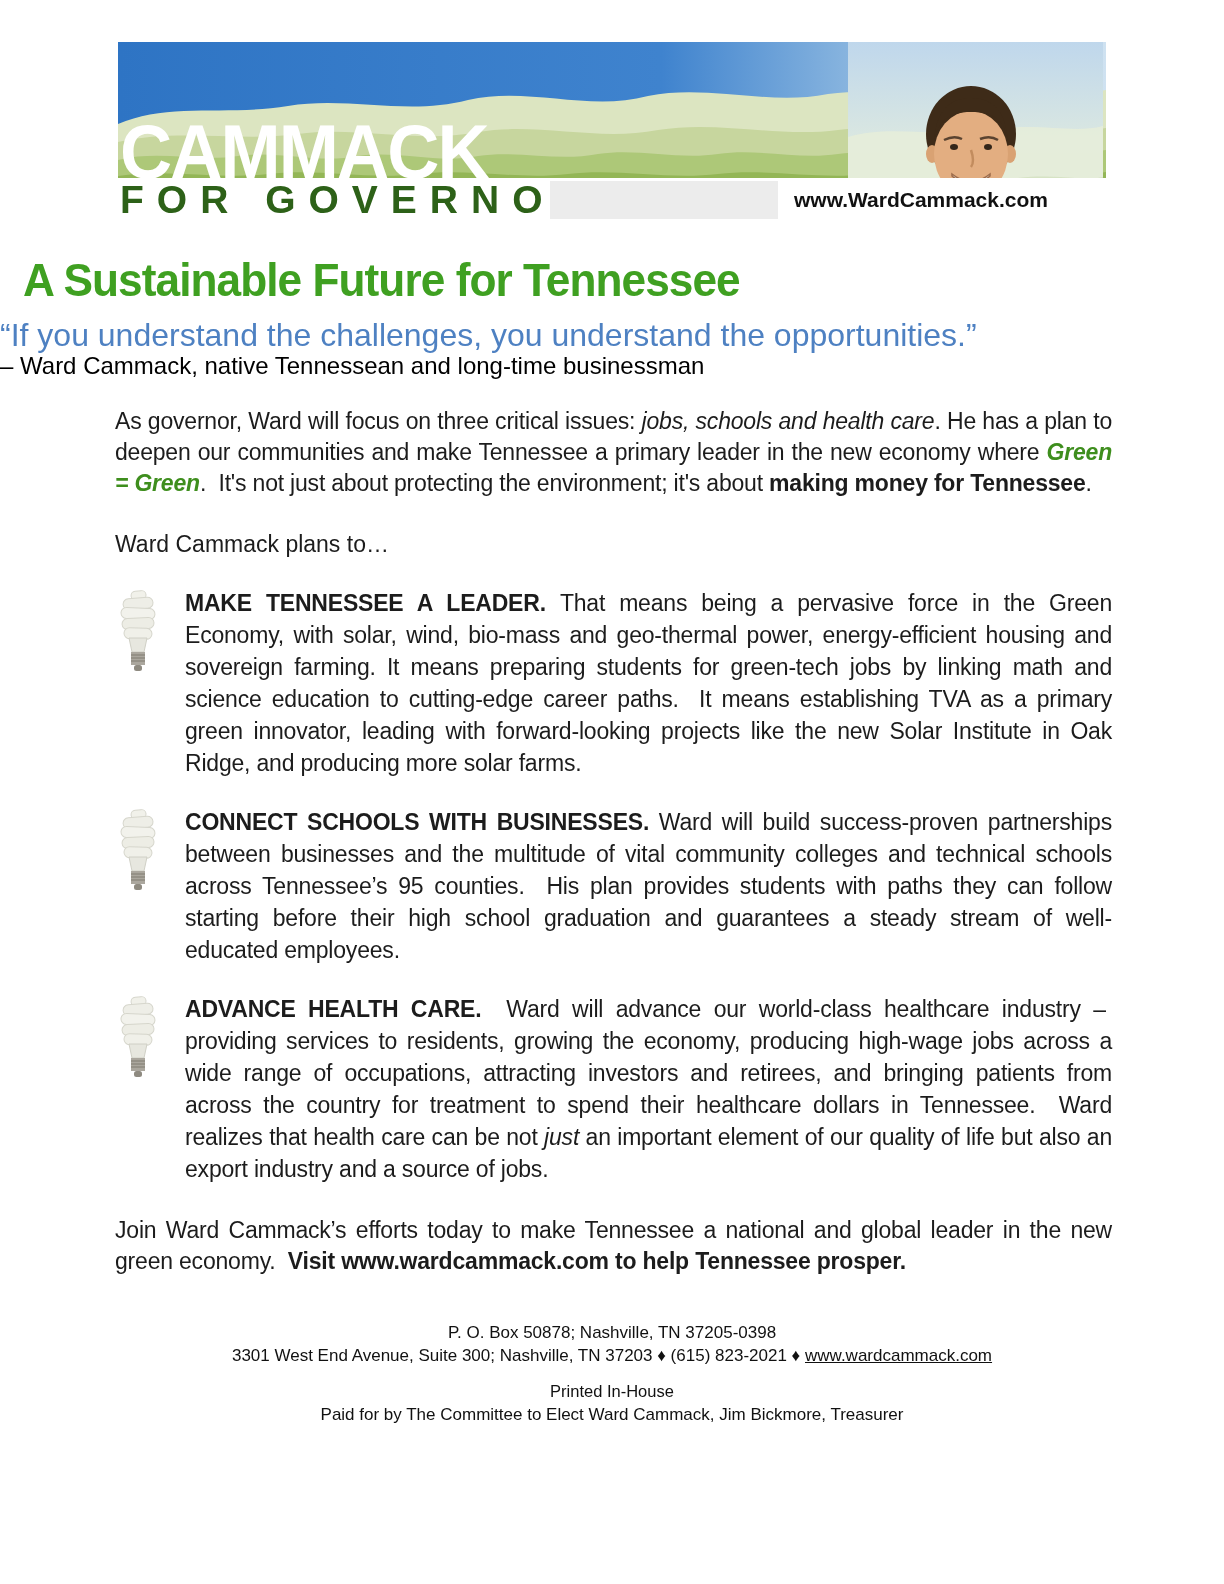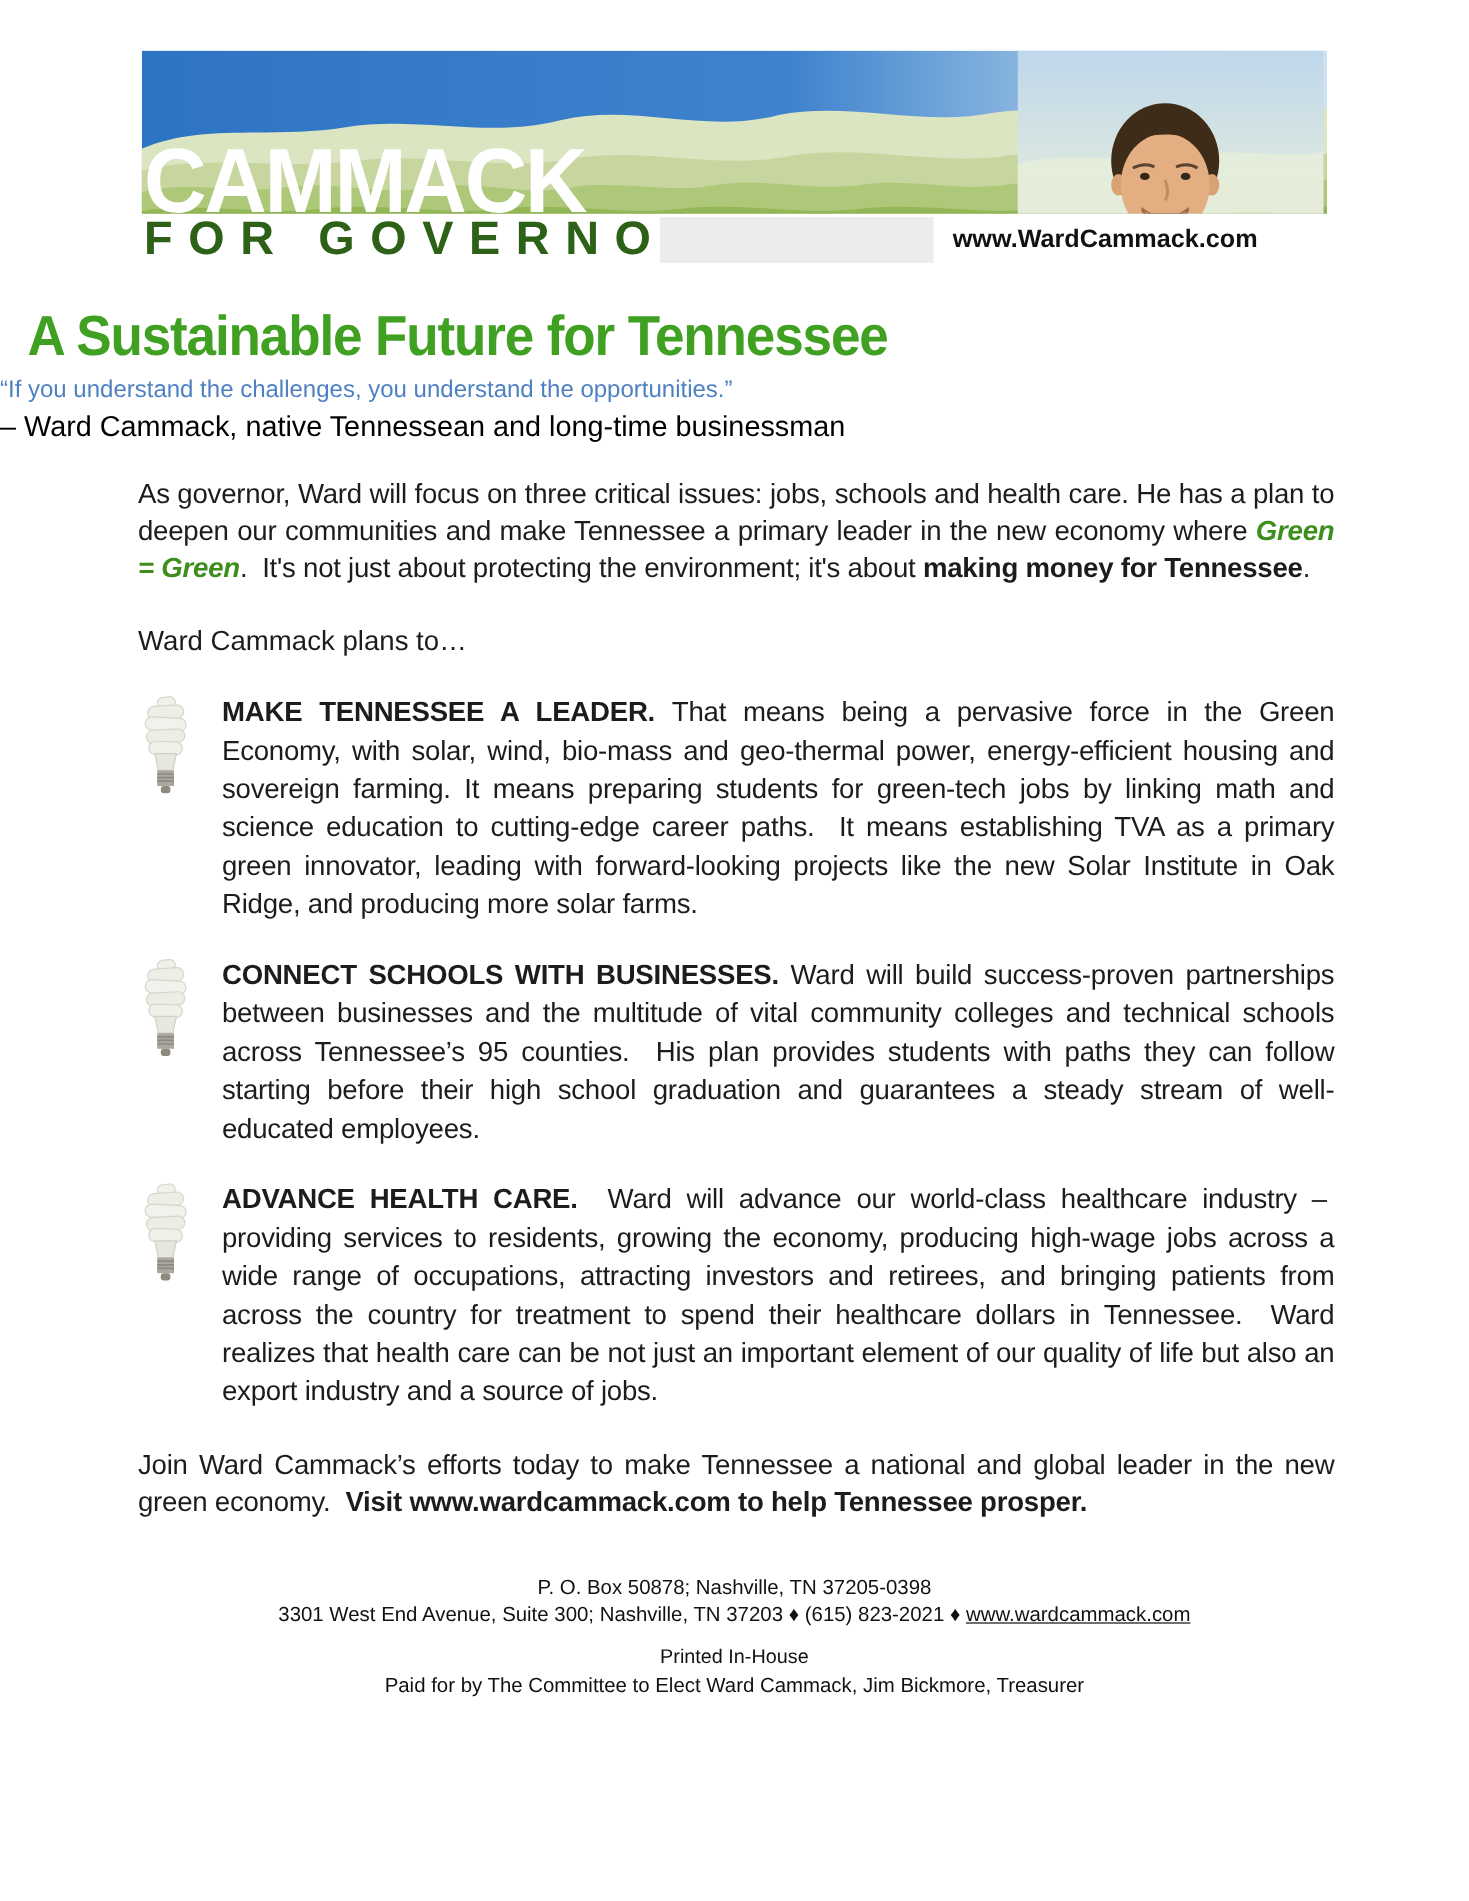--- a/index.html
+++ b/index.html
@@ -36,21 +36,21 @@
     position: absolute; right: 58px; top: 10px;
     font-size: 21px; font-weight: bold; color: #111111;
   }
 
   
   .center-wrap { text-align: left; }
   .title {
     margin: 32px 0 0 0; font-size: 47px; font-weight: bold; color: #3fa021;
     display: inline-block; transform: scaleX(0.94); letter-spacing: -1px; line-height: 1.0;
   }
-  .quote { margin-top: 8px; font-size: 20px; color: #4e81c2; line-height: 29px; }
+  .quote { margin-top: 18px; font-size: 32px; color: #4e81c2; line-height: 29px; }
   .attr  { margin-top: 1px;  font-size: 24px; color: #000000; line-height: 29px; }
 
   
   .content { margin-left: 115px; margin-right: 112px; }
   .body-text {
     font-size: 23px; line-height: 31px; letter-spacing: -0.2px;
     text-align: justify; margin: 0;
   }
   .intro { margin-top: 26px; }
   .lead  { margin-top: 30px; font-size: 23px; line-height: 31px; }
@@ -66,21 +66,21 @@
     color: #3b8d22; font-size: 21px; line-height: 29px; text-align: justify;
   }
 
   
   .footer { margin-top: 44px; text-align: center; font-size: 17px; line-height: 23px; color: #111111; }
   .footer .printed { margin-top: 13px; font-size: 16.5px; }
   .footer .link { text-decoration: underline; color: #111111; }
 
   
   .seg-n { }
-  .seg-i { }
+  .seg-i { font-style: italic; }
   .seg-b { font-weight: bold; }
   .seg-gbi { font-weight: bold; font-style: italic; color: #3e8e1d; }
 </style>
 </head>
 <body>
 
 <div class="page">
 
   <div class="banner">
     <svg class="landscape" width="988" height="196" viewBox="0 0 988 196" preserveAspectRatio="none">

